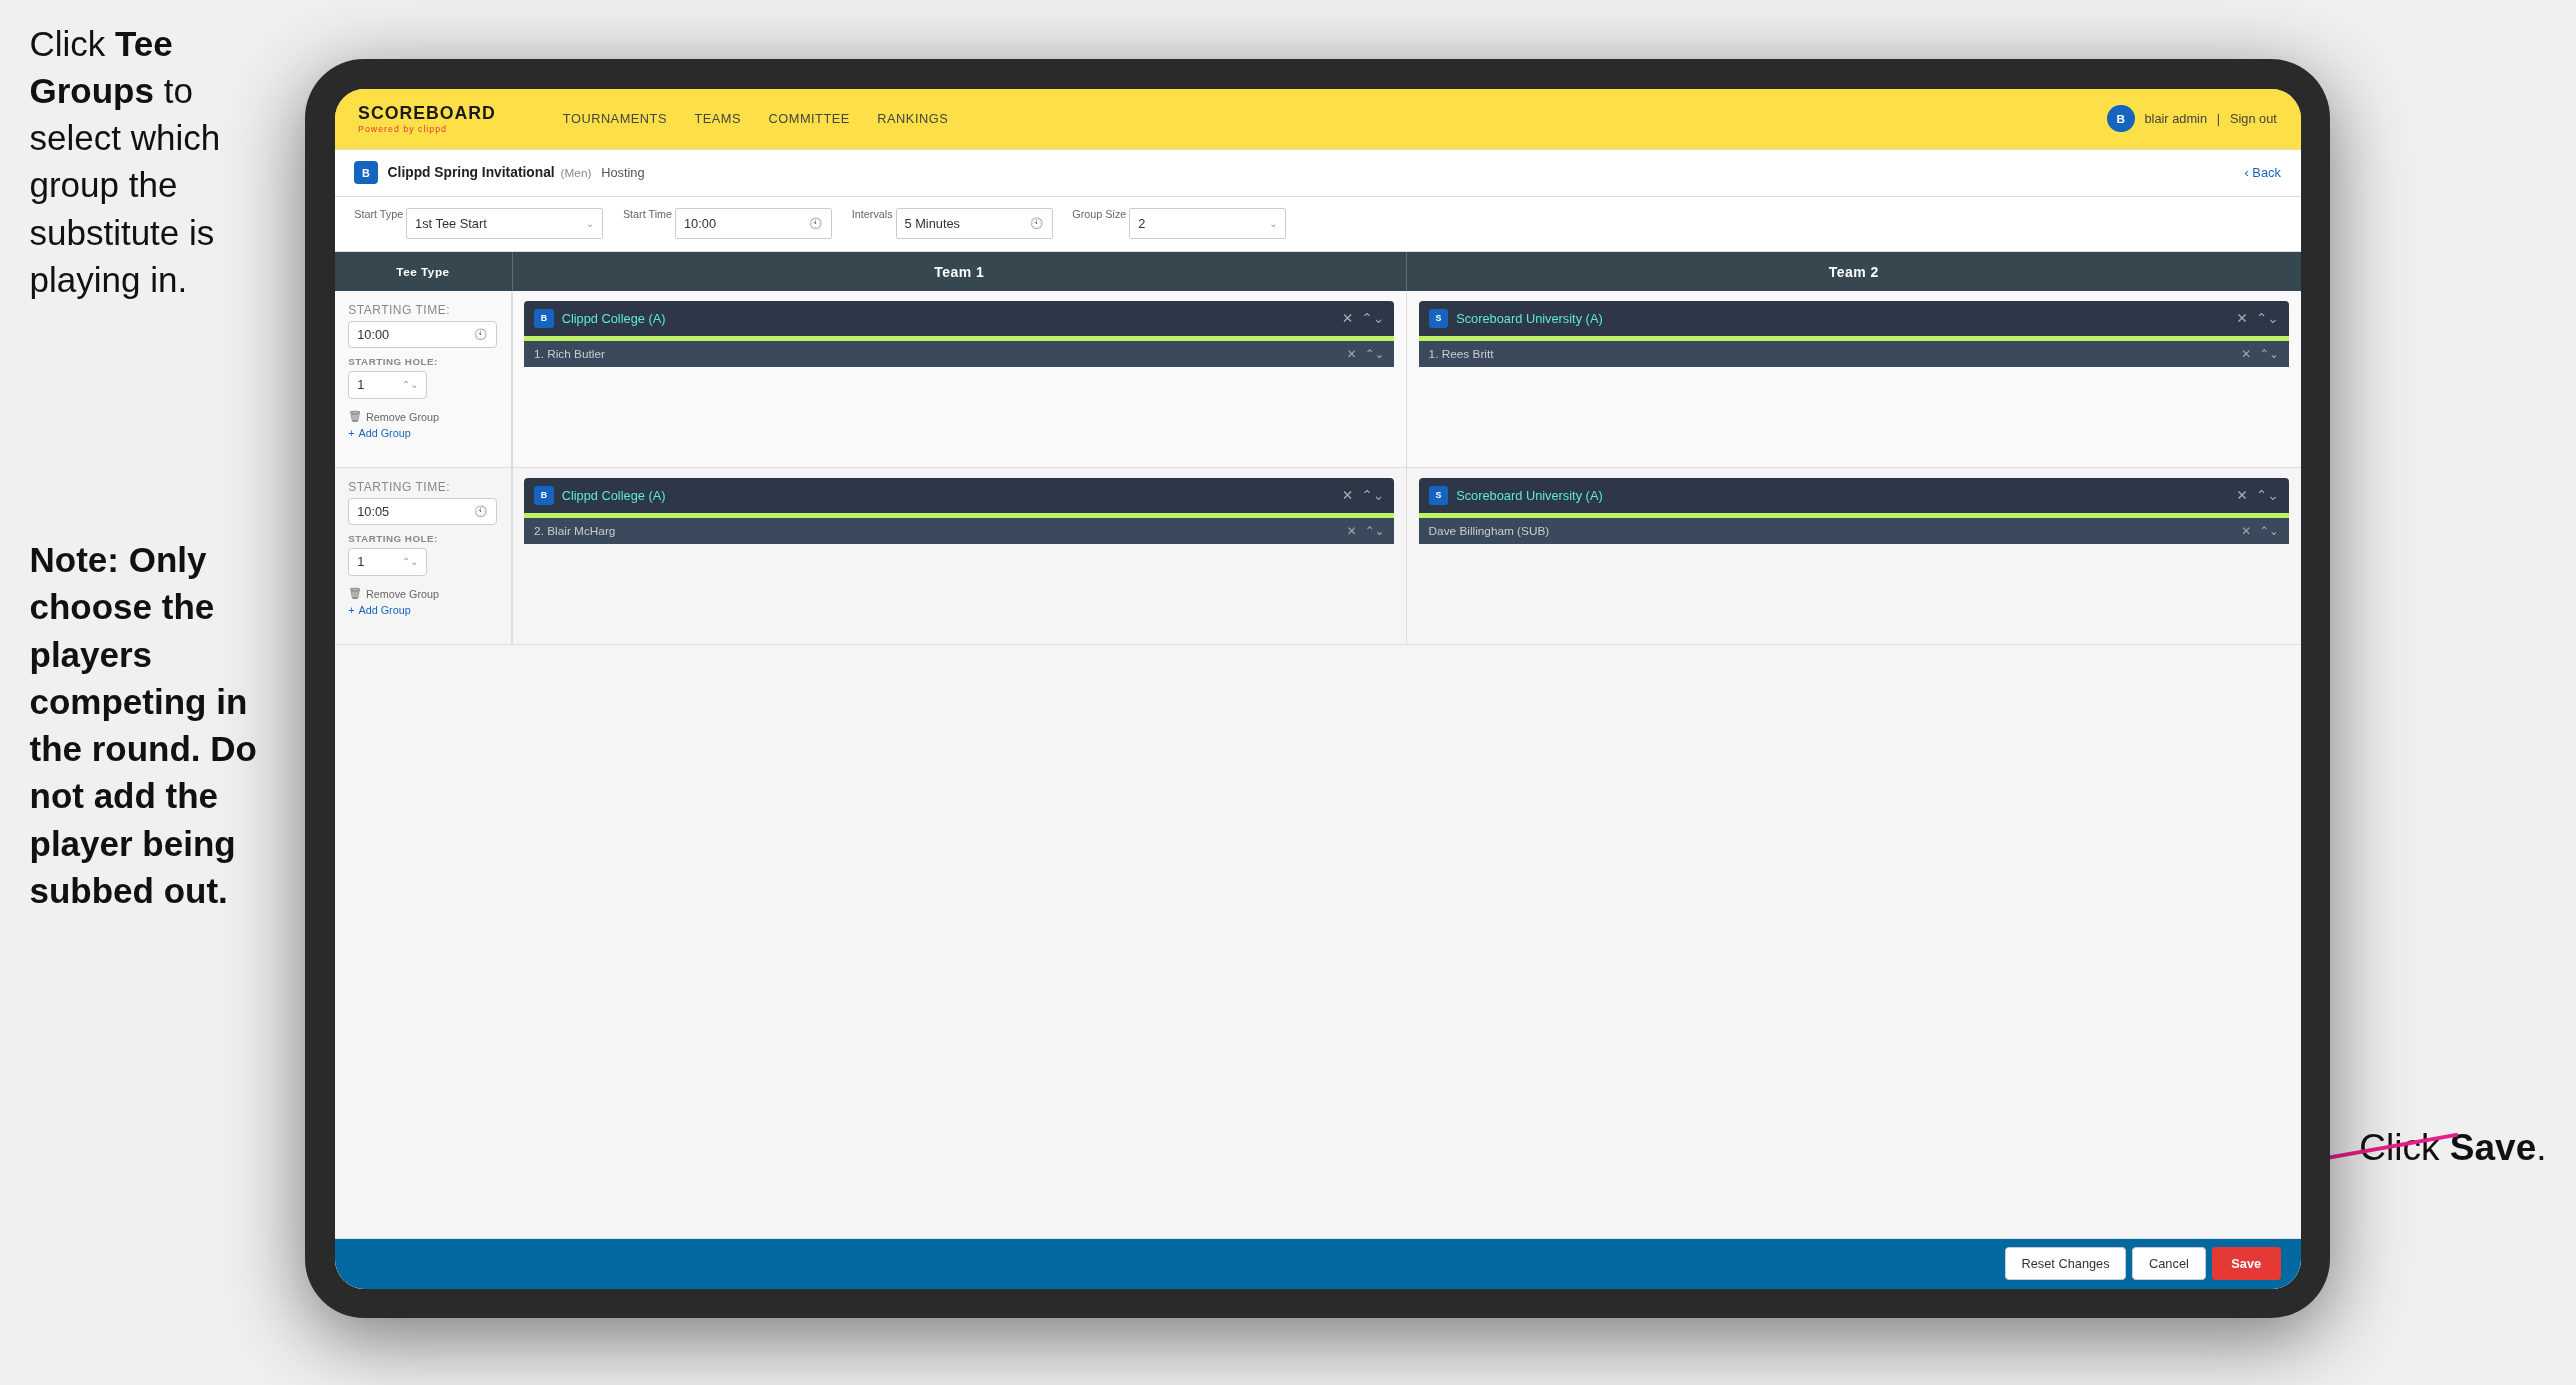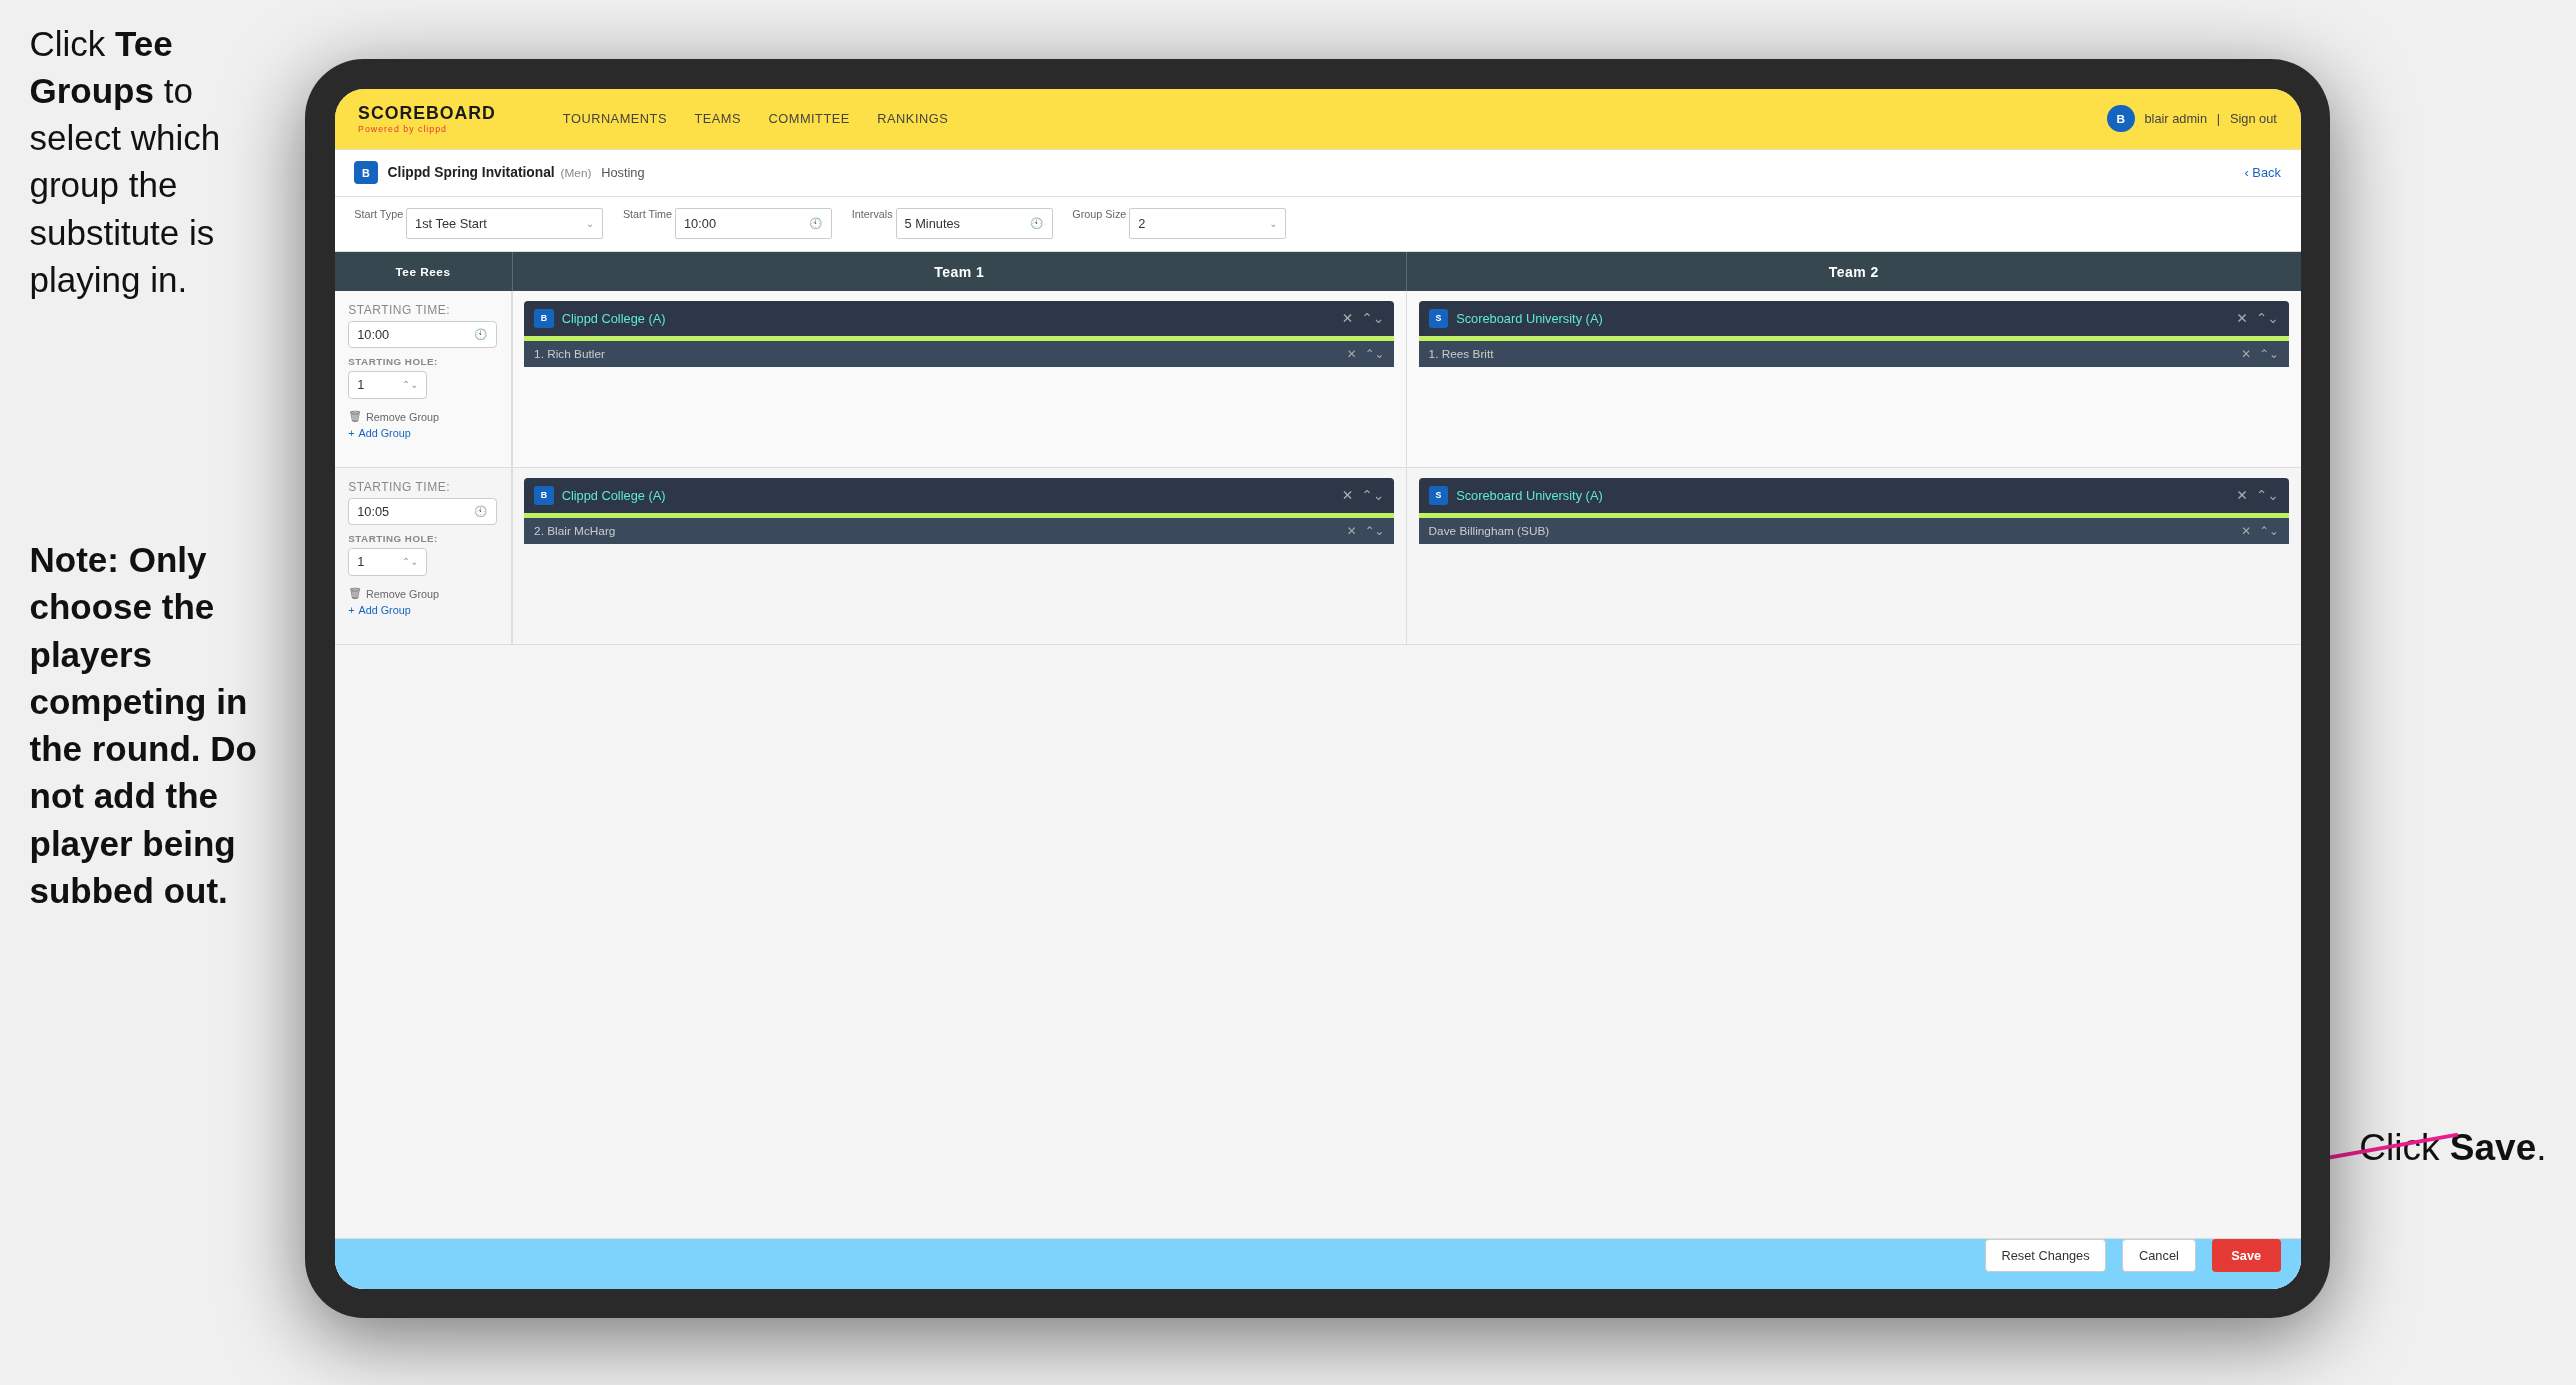--- a/index.html
+++ b/index.html
@@ -404,27 +404,28 @@
       gap: 7.9px;
     }
     .player-action-btn {
       color: #aaa;
       font-size: 11.8px;
       cursor: pointer;
     }
 
     
     .bottom-bar {
-      background: #7dd3fc;
+      background: #0369a1;
       border-top: 1px solid #ddd;
       height: 51px;
       display: flex;
+      align-items: center;
       justify-content: flex-end;
       padding: 0 19.7px;
-      gap: 16px;
+      gap: 6px;
       flex-shrink: 0;
     }
     .btn-reset {
       height: 33px;
       padding: 0 15.7px;
       background: #fff;
       border: 1px solid #ccc;
       border-radius: 3.9px;
       font-size: 12.8px;
       color: #333;
@@ -569,21 +570,21 @@
           <span class="config-label">Group Size</span>
           <div class="config-select">
             <span>2</span>
             <span class="chevron">⌄</span>
           </div>
         </div>
       </div>
 
       <div class="table-area">
         <div class="table-header">
-          <div class="th-teetime">Tee Rees</div>
+          <div class="th-teetime">Tee Type</div>
           <div class="th-team">Team 1</div>
           <div class="th-team">Team 2</div>
         </div>
         <div class="table-body">
 
           <div class="group-row">
             <div class="tee-time-side">
               <div class="tt-label">STARTING TIME:</div>
               <div class="tt-input">
                 <span>10:00</span>

